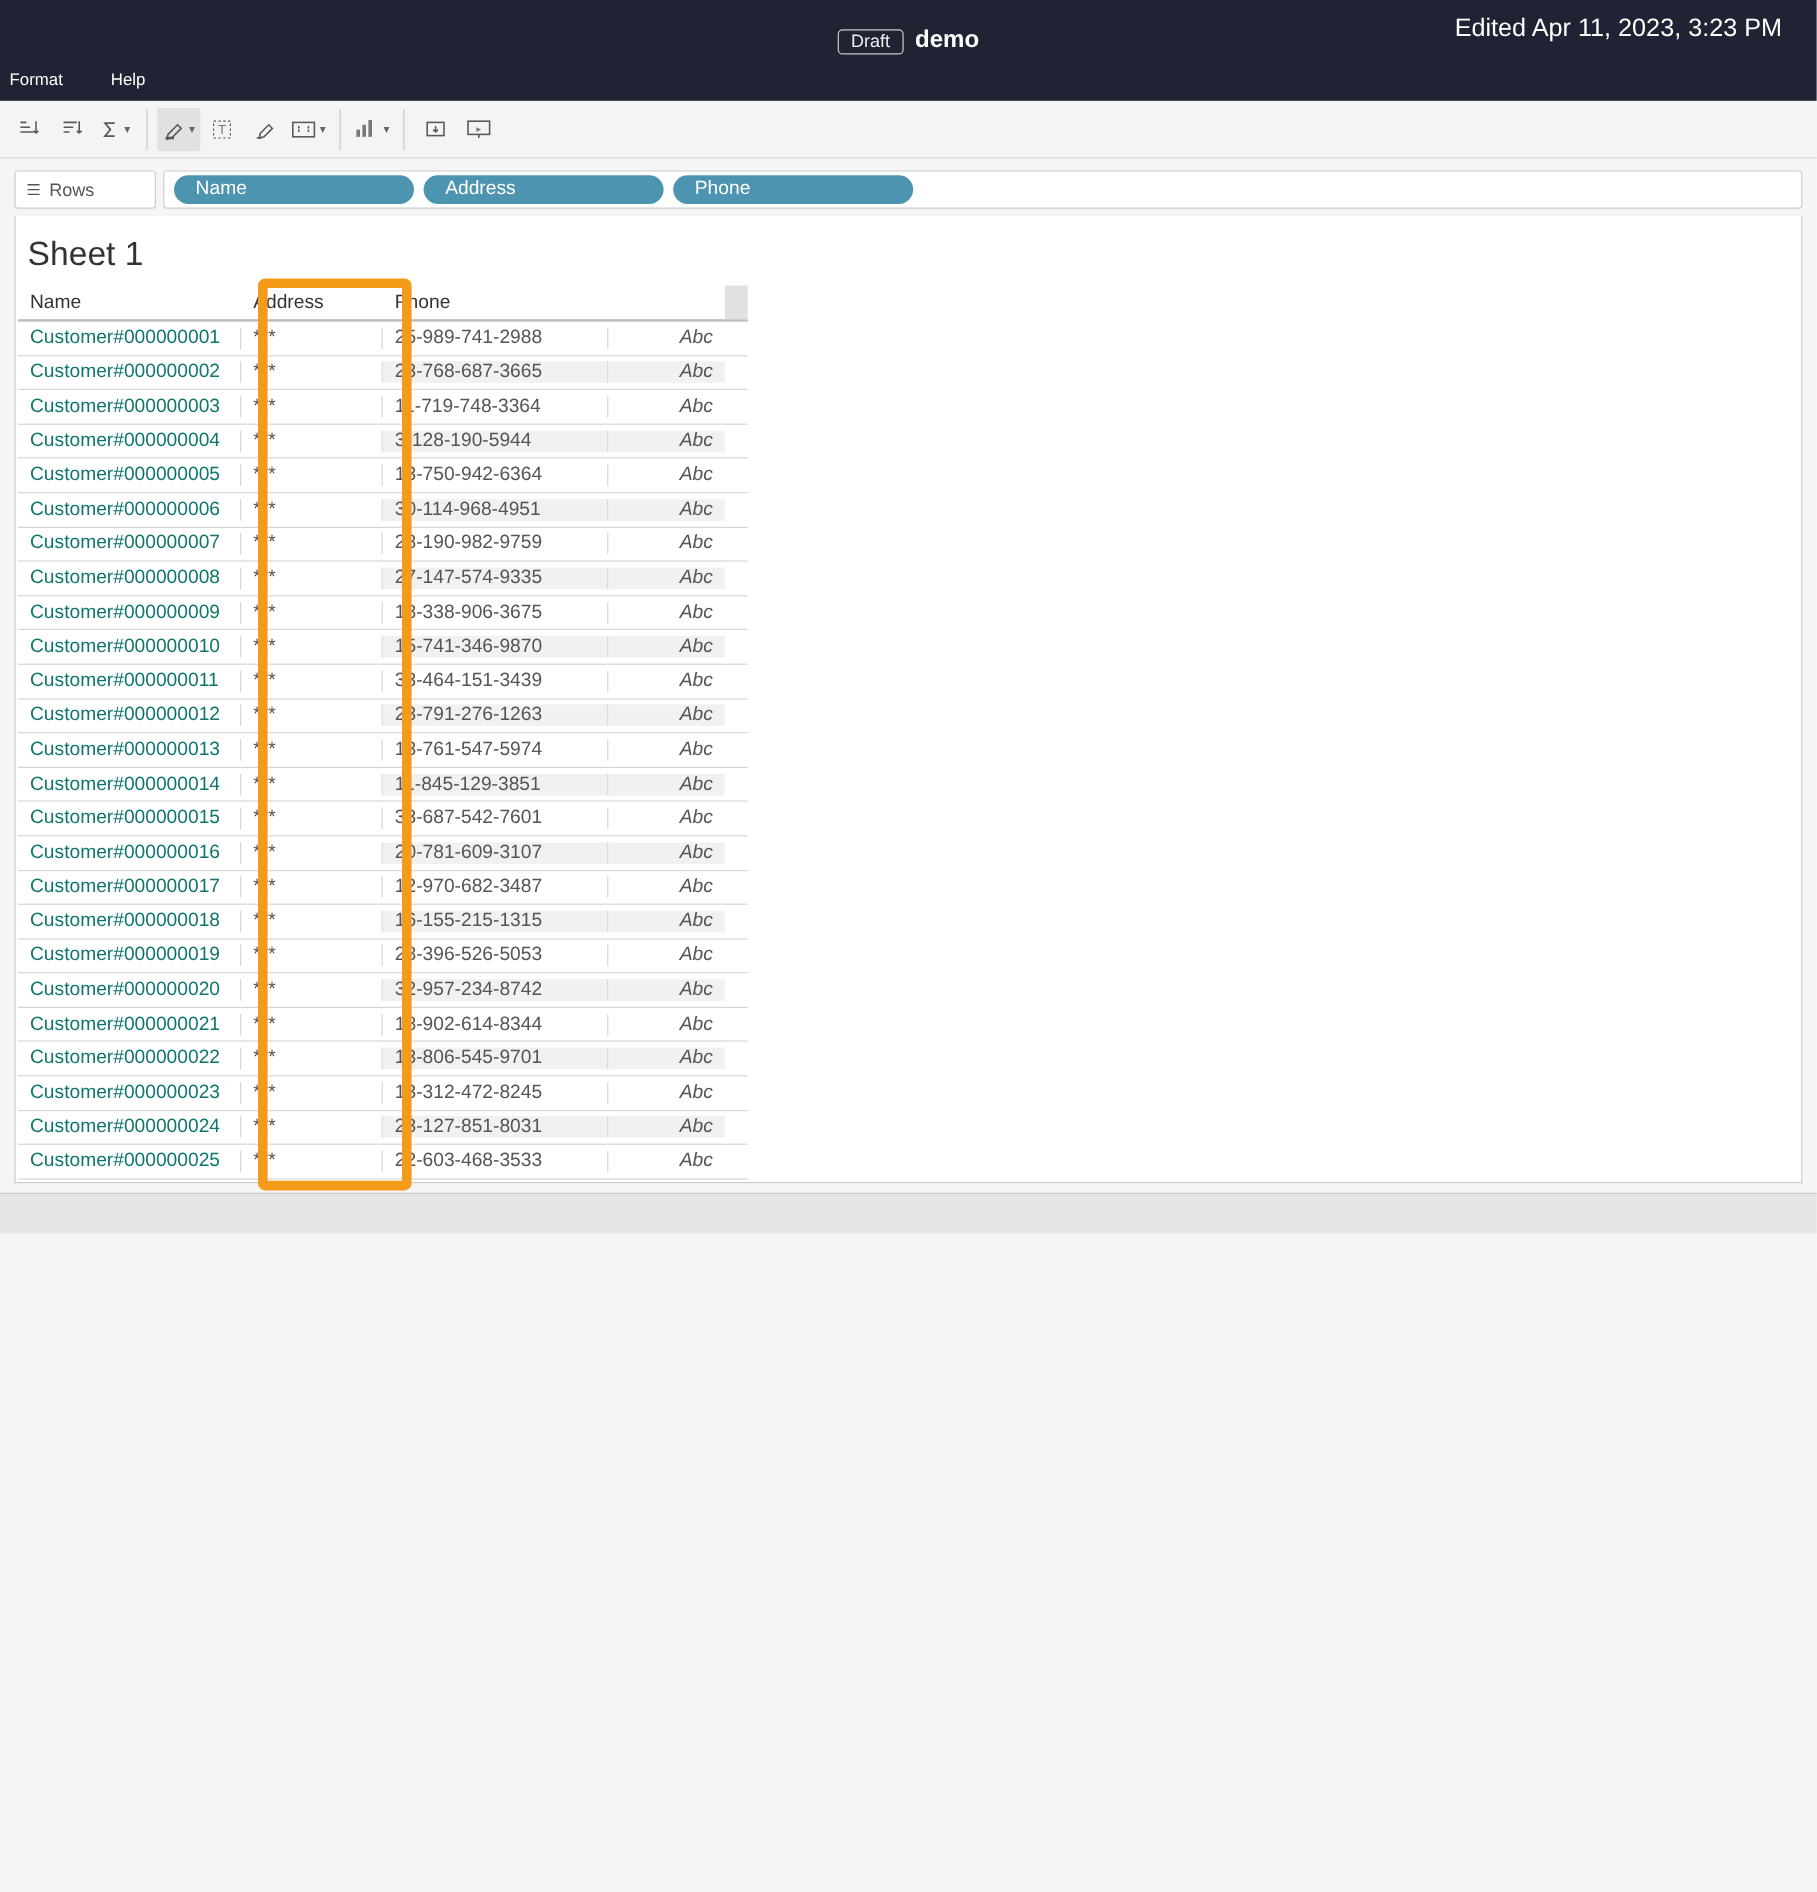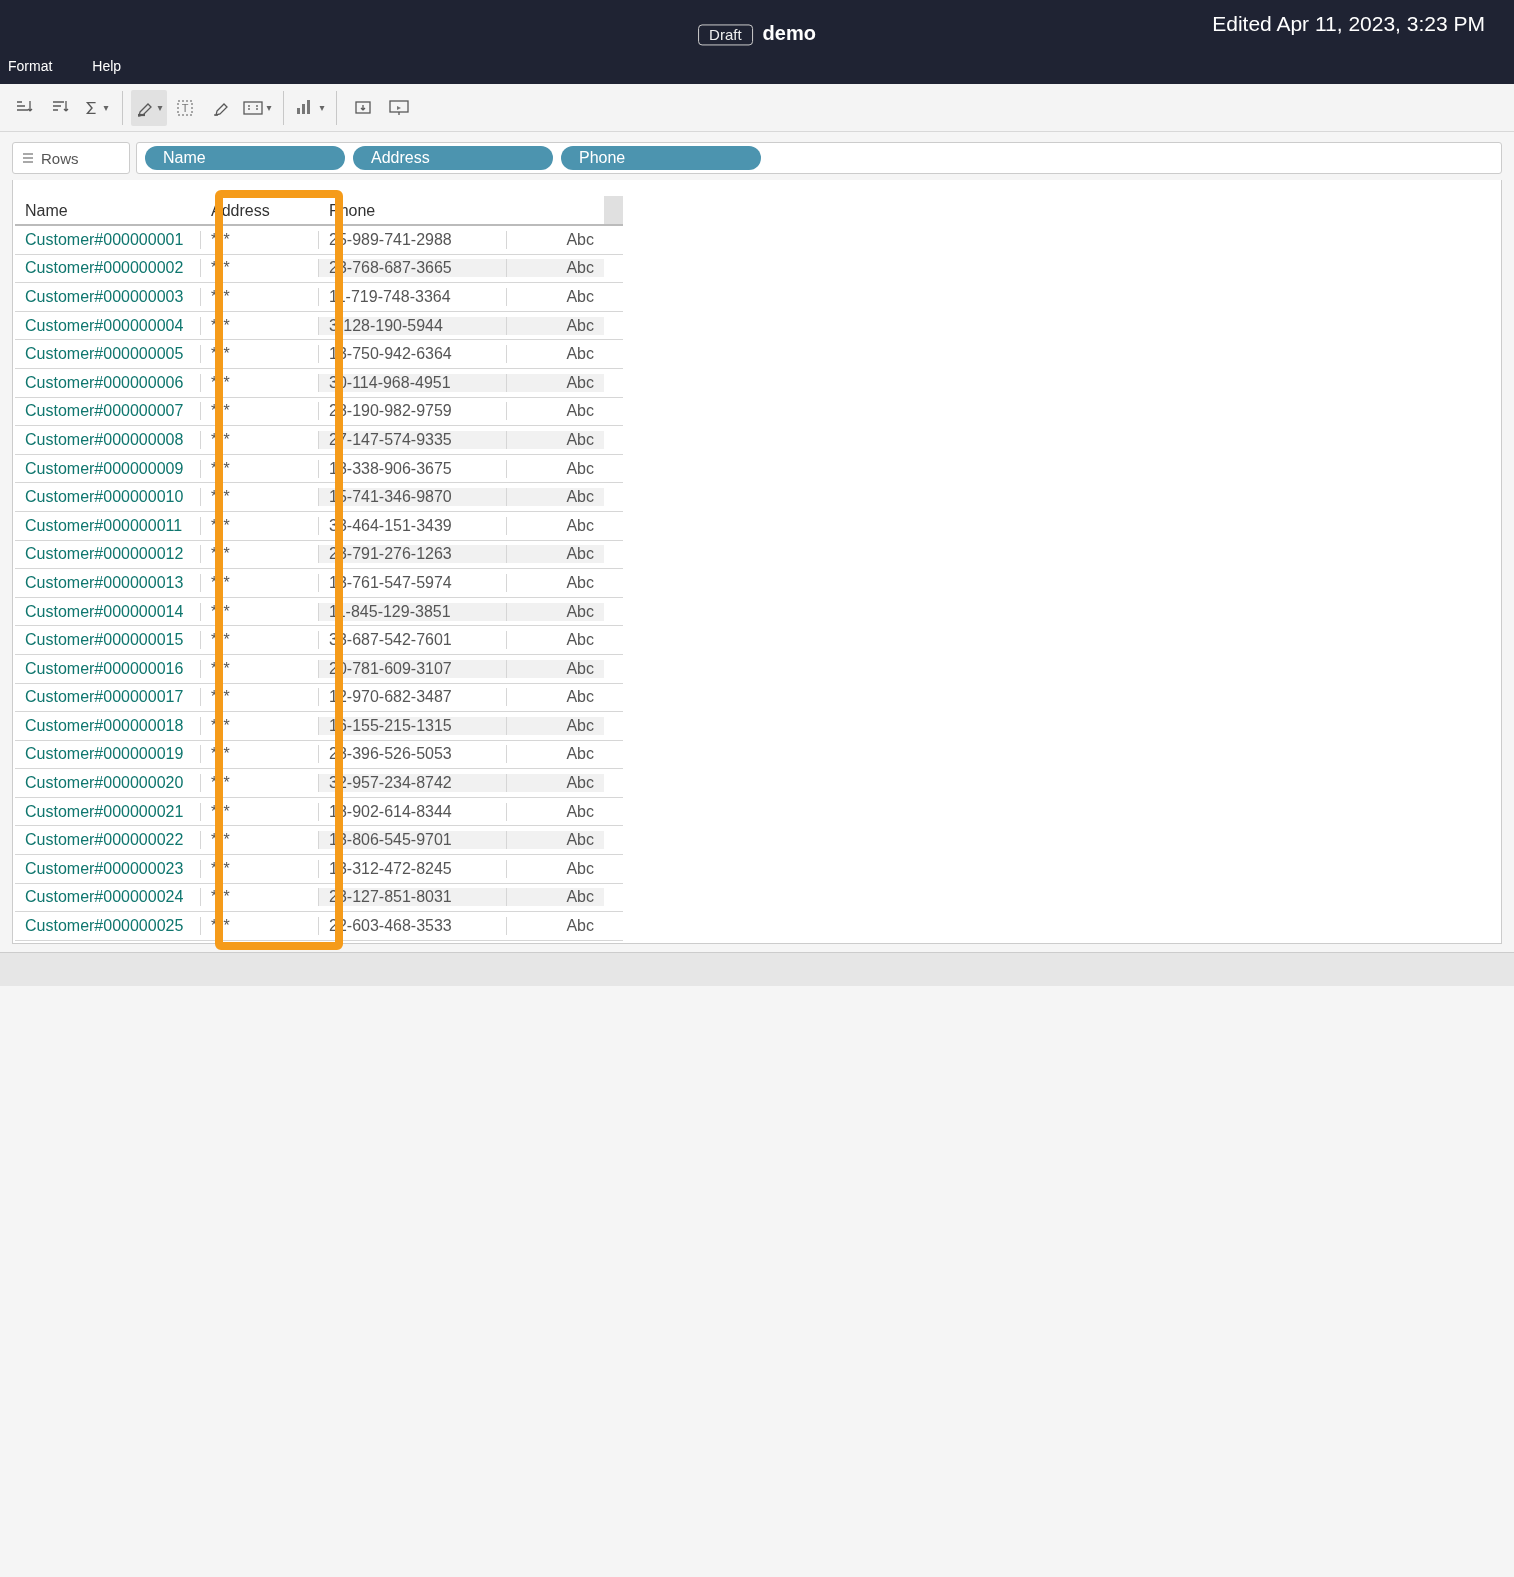--- a/index.html
+++ b/index.html
@@ -95,21 +95,21 @@
     .col-phone { width: 188px; }
     .col-abc  { width: 97px; text-align: right; padding-right: 10px; color: #555; }
     .col-scroll { width: 19px; background: #e0e0e0; }
 
     .grid-body { }
     .grow { display: flex; border-bottom: 1px solid #d6d6d6; height: 28.6px; align-items: center; font-size: 16px; }
     .grow .gcell { padding: 0 10px; white-space: nowrap; overflow: hidden; }
     .grow .col-name { border-right: 1px solid #d6d6d6; color: #0f766e; }
     .grow .col-addr { border-right: 1px solid #d6d6d6; color: #555; }
     .grow .col-phone { border-right: 1px solid #d6d6d6; color: #555; }
-    .grow .col-abc  { color: #555; }
+    .grow .col-abc  { color: #555; font-style: italic; }
     .grow.alt .col-phone, .grow.alt .col-abc { background: #f1f1f1; }
     .scrollbar-gutter { width: 19px; background: #ebebeb;}
 
     
     .highlight {
       position: absolute;
       border: 8px solid #f59b1a;
       border-radius: 6px;
       pointer-events: none;
     }
@@ -216,20 +216,21 @@
     </div>
     <div class="shelf-track">
       <span class="pill">Name</span>
       <span class="pill">Address</span>
       <span class="pill">Phone</span>
     </div>
   </div>
 </div>
 
 <div class="worksheet-container">
+  <div class="sheet-title">Sheet 1</div>
 
   <div class="datagrid">
     <div class="grid-header">
       <div class="hcell col-name">Name</div>
       <div class="hcell col-addr">Address</div>
       <div class="hcell col-phone">Phone</div>
       <div class="hcell col-abc"></div>
       <div class="col-scroll"></div>
     </div>
     <div class="grid-body" id="grid-body">

